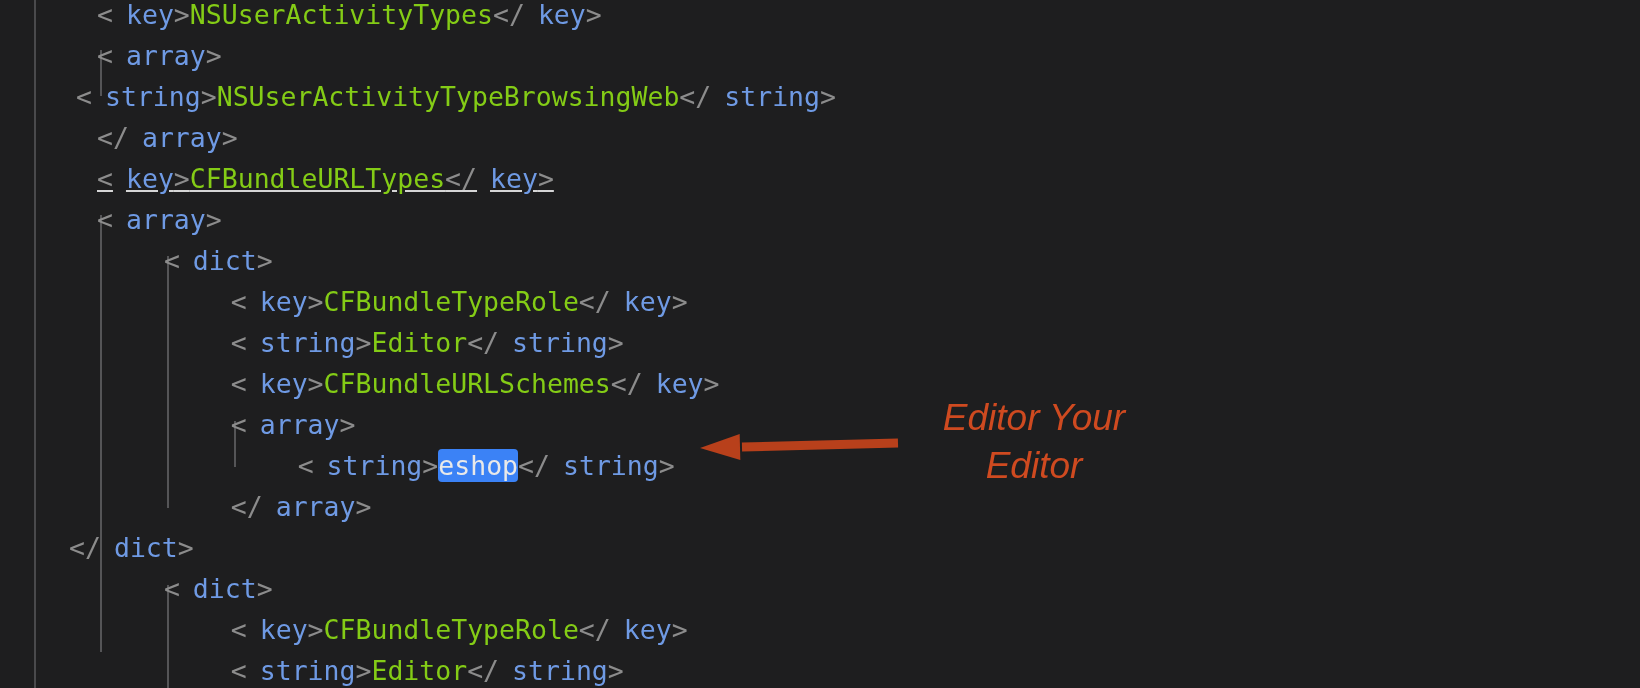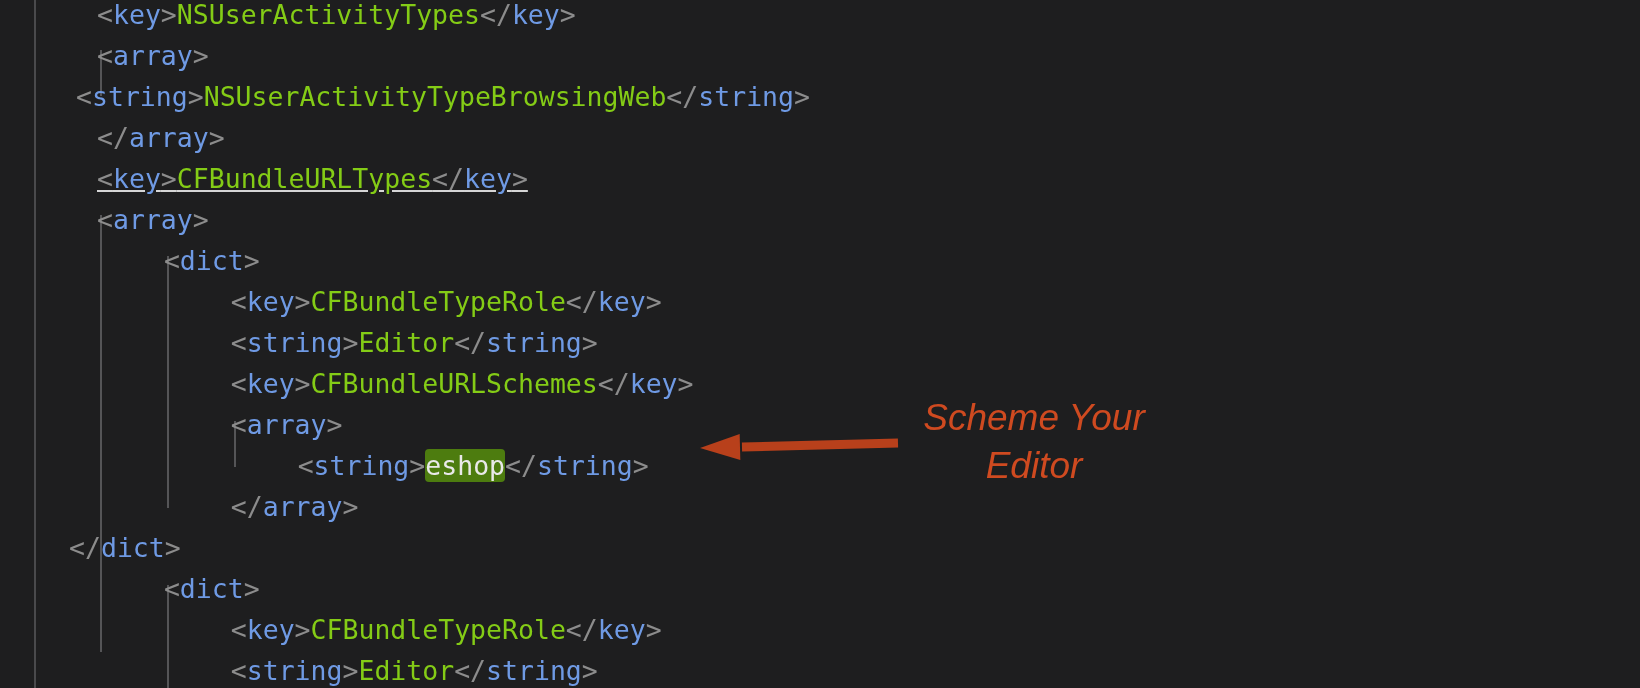--- a/index.html
+++ b/index.html
@@ -42,25 +42,25 @@
   .code-line {
     position: relative;
     height: 41px;
     line-height: 41px;
     font-size: 26.5px;
     letter-spacing: 0px;
     white-space: pre;
     color: #d6d6d6;
   }
   .br  { color: #8c8c8c; }   
-  .tag { color: #6f9ae4; }   
+  .tag { color: #6f9ae4; margin-left: 13px; }   
   .txt { color: #84cc16; }   
   .sel {
     color: #e9e9e9;
-    background: #4d7c0f;
+    background: #3b82f6;
     border-radius: 4px;
     padding: 1px 0;
   }
 
   
   .anno-arrow {
     position: absolute;
     pointer-events: none;
   }
   .anno-text {
@@ -109,17 +109,17 @@
       <div class="code-line" style="padding-left: 230.76px;"><span class="br">&lt;</span><span class="tag">key</span><span class="br">&gt;</span><span class="txt">CFBundleTypeRole</span><span class="br">&lt;/</span><span class="tag">key</span><span class="br">&gt;</span></div>
       <div class="code-line" style="padding-left: 230.76px;"><span class="br">&lt;</span><span class="tag">string</span><span class="br">&gt;</span><span class="txt">Editor</span><span class="br">&lt;/</span><span class="tag">string</span><span class="br">&gt;</span></div>
     </div>
 
   <svg class="anno-arrow" id="anno-arrow" width="1640" height="688">
     <polygon id="arrow-head" points="700,448 740.3154305028299,459.98607789777316 739.6590740888828,433.99436390546646" fill="#b8401b"></polygon>
     <line id="arrow-shaft" x1="741.9866149106492" y1="446.9397319467008" x2="898" y2="443" stroke-width="9" stroke-linecap="butt" stroke="#b8401b"></line>
   </svg>
 
   <div class="anno-text" id="anno-text" style="left: 910px; top: 394px; width: 248px; color: rgb(207, 74, 32);">
-    <div>Scheme Your</div>
+    <div>Editor Your</div>
     <div>Editor</div>
   </div>
 
 </div>
 
 </body></html>

